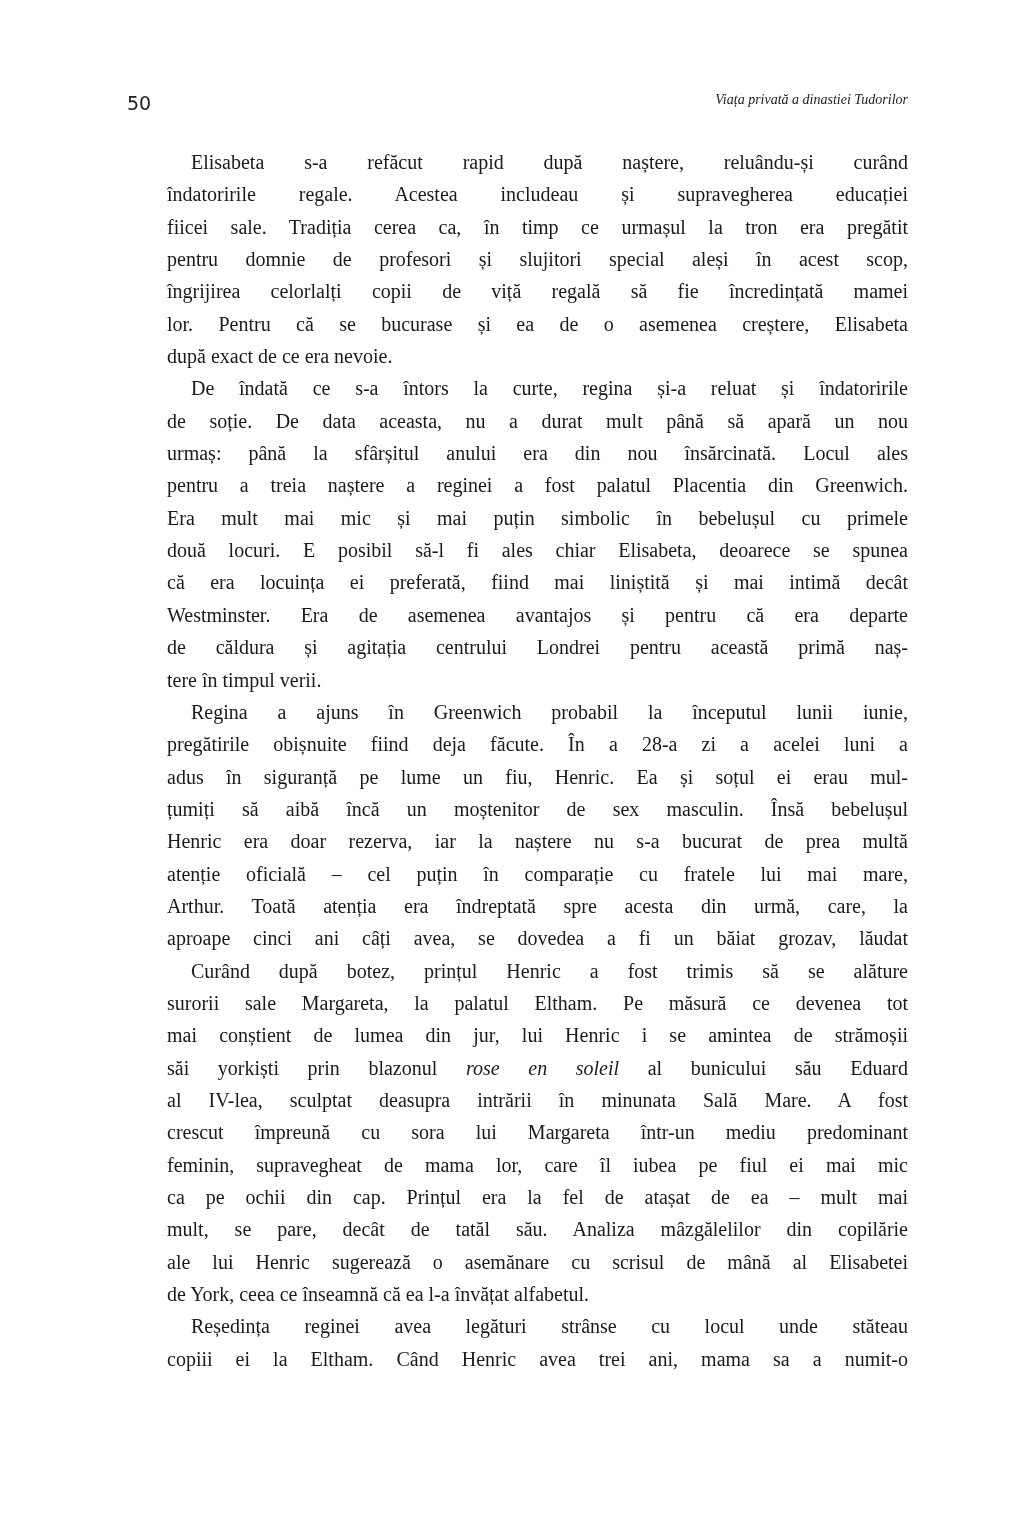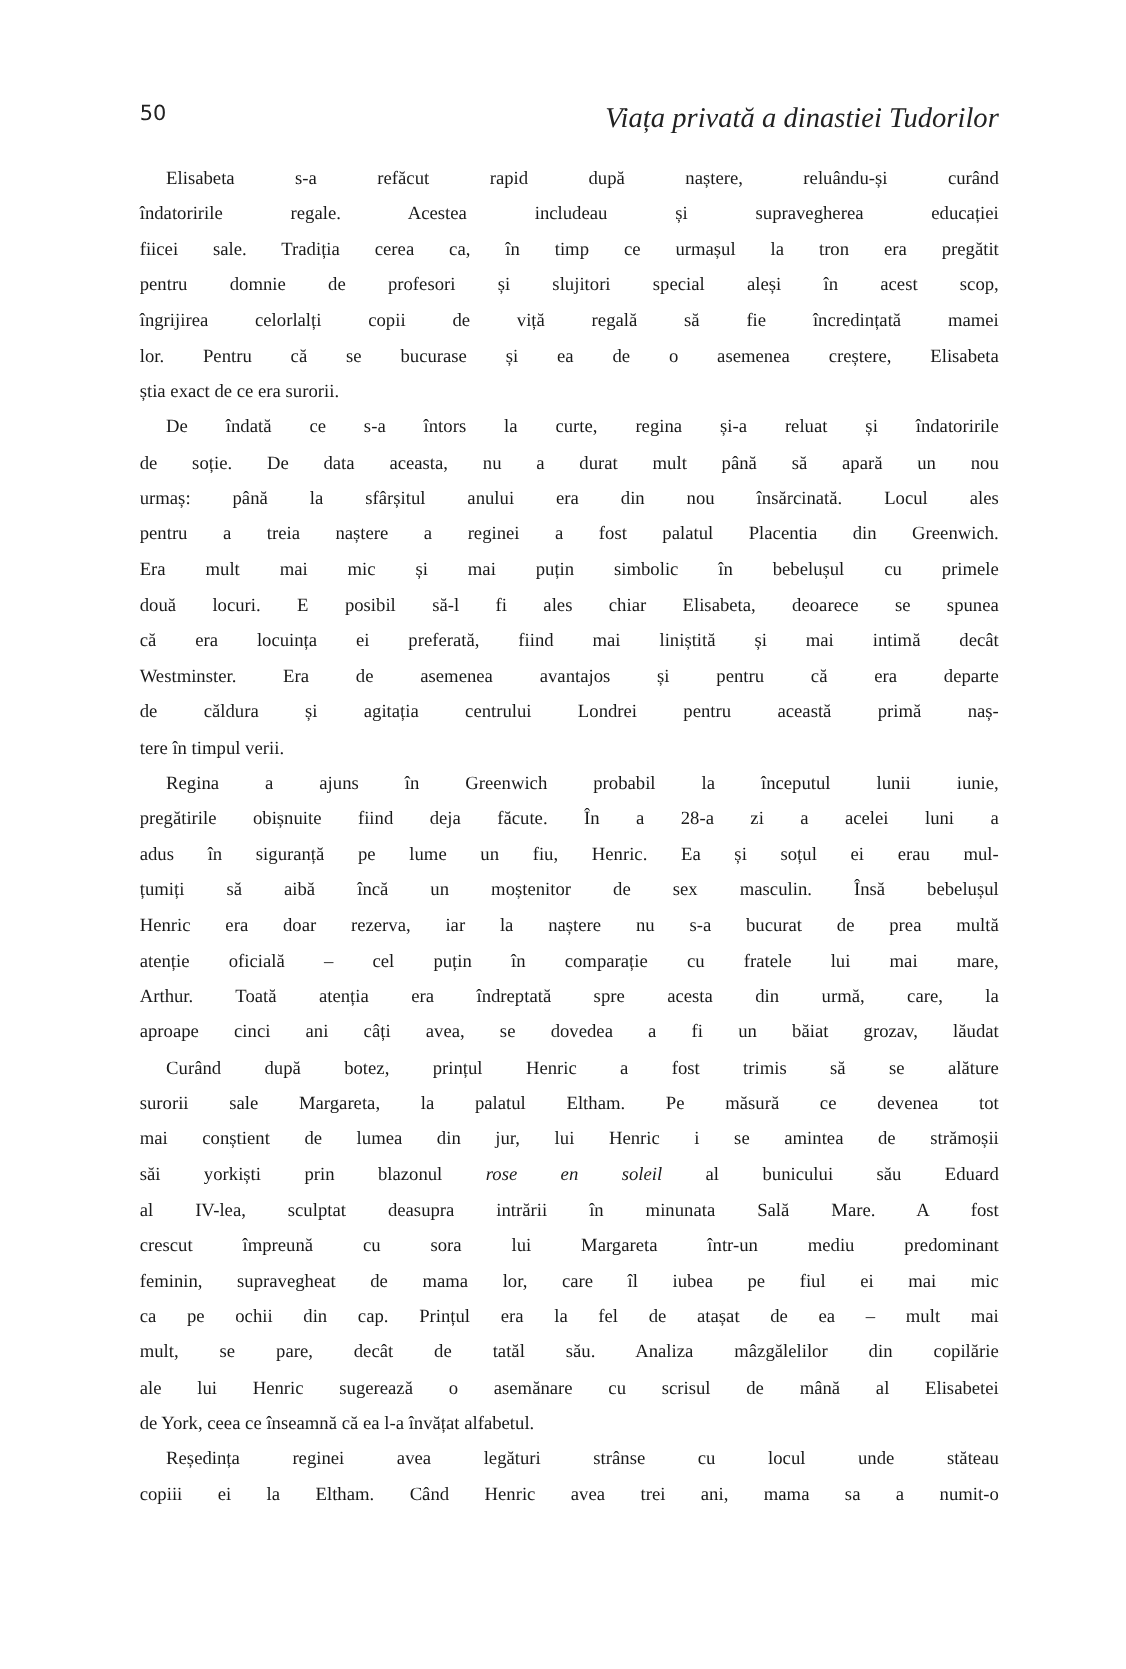--- a/index.html
+++ b/index.html
@@ -11,29 +11,30 @@
   }
   .running-head {
     position: absolute; top: 92px; left: 127px; width: 781px; height: 30px;
   }
   .page-number {
     position: absolute; left: 0; top: 0; font-size: 19px; color: #222;
     font-family: "DejaVu Sans", "Liberation Sans", sans-serif;
     letter-spacing: 0px;
   }
   .book-title {
-    position: absolute; right: 0; top: 0; font-size: 26px; font-style: italic; color: #222;
+    position: absolute; right: 0; top: 0; font-size: 14px; font-style: italic; color: #222;
   }
   .body-text {
     position: absolute; left: 127px; top: 146px; width: 781px;
   }
   .line {
-    font-size: 17px; line-height: 32.35px; height: 32.35px;
+    font-size: 20px; line-height: 32.35px; height: 32.35px;
     white-space: nowrap; text-align: justify; text-align-last: justify;
     color: #1a1a1a;
+    margin-left: 40px;
   }
   .line.indent { padding-left: 24px; }
   .line.last { text-align-last: left; }
   .paragraph { margin: 0; }
   em { font-style: italic; }
 </style>
 </head>
 <body>
 
 <div class="page">
@@ -42,21 +43,21 @@
     <span class="book-title">Viața privată a dinastiei Tudorilor</span>
   </div>
   <div class="body-text" id="body-text">
       <div class="paragraph">
         <div class="line indent">Elisabeta s-a refăcut rapid după naștere, reluându-și curând</div>
         <div class="line">îndatoririle regale. Acestea includeau și supravegherea educației</div>
         <div class="line">fiicei sale. Tradiția cerea ca, în timp ce urmașul la tron era pregătit</div>
         <div class="line">pentru domnie de profesori și slujitori special aleși în acest scop,</div>
         <div class="line">îngrijirea celorlalți copii de viță regală să fie încredințată mamei</div>
         <div class="line">lor. Pentru că se bucurase și ea de o asemenea creștere, Elisabeta</div>
-        <div class="line last">știa exact de ce era surorii.</div>
+        <div class="line last">după exact de ce era nevoie.</div>
       </div>
       <div class="paragraph">
         <div class="line indent">De îndată ce s-a întors la curte, regina și-a reluat și îndatoririle</div>
         <div class="line">de soție. De data aceasta, nu a durat mult până să apară un nou</div>
         <div class="line">urmaș: până la sfârșitul anului era din nou însărcinată. Locul ales</div>
         <div class="line">pentru a treia naștere a reginei a fost palatul Placentia din Greenwich.</div>
         <div class="line">Era mult mai mic și mai puțin simbolic în bebelușul cu primele</div>
         <div class="line">două locuri. E posibil să-l fi ales chiar Elisabeta, deoarece se spunea</div>
         <div class="line">că era locuința ei preferată, fiind mai liniștită și mai intimă decât</div>
         <div class="line">Westminster. Era de asemenea avantajos și pentru că era departe</div>

